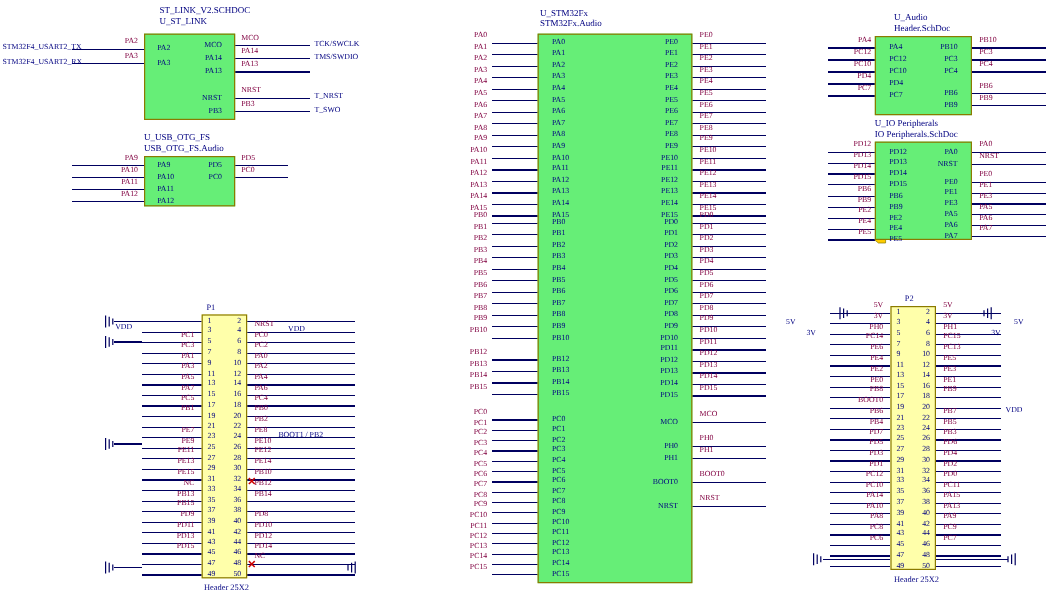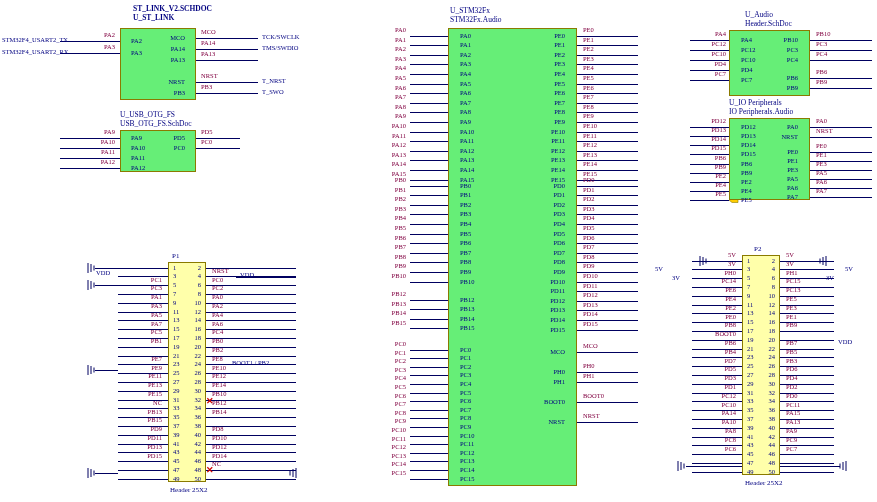--- a/index.html
+++ b/index.html
@@ -416,47 +416,47 @@
         <path d="M88 468 L88 478 M91 469 L91 477 M94 470.5 L94 475.5" stroke="#000060" stroke-width="1" fill="none"></path>
         <path d="M296 468 L296 478 M293 469 L293 477 M290 470.5 L290 475.5" stroke="#000060" stroke-width="1" fill="none"></path>
         <path d="M700 256 L700 266 M703 257 L703 265 M706 258.5 L706 263.5" stroke="#000060" stroke-width="1" fill="none"></path>
         <path d="M826 256 L826 266 M823 257 L823 265 M820 258.5 L820 263.5" stroke="#000060" stroke-width="1" fill="none"></path>
         <path d="M678 461 L678 471 M681 462 L681 470 M684 463.5 L684 468.5" stroke="#000060" stroke-width="1" fill="none"></path>
         <path d="M846 461 L846 471 M843 462 L843 470 M840 463.5 L840 468.5" stroke="#000060" stroke-width="1" fill="none"></path>
       </g>
 </svg>
 
 <div class="blk" style="left:120px;top:28px;width:76px;height:72px;"></div>
-<div class="blk-name" style="left:133px;top:5px;font-weight:bold;">
+<div class="blk-name" style="left:133px;top:5px;">
   <div>ST_LINK_V2.SCHDOC</div>
   <div>U_ST_LINK</div>
 </div>
 
 <div class="blk" style="left:120px;top:130px;width:76px;height:42px;"></div>
 <div class="blk-name" style="left:120px;top:111px;">
   <div>U_USB_OTG_FS</div>
-  <div>USB_OTG_FS.SchDoc</div>
+  <div>USB_OTG_FS.Audio</div>
 </div>
 
 <div class="blk" style="left:448px;top:28px;width:129px;height:458px;"></div>
 <div class="blk-name" style="left:450px;top:7px;">
   <div>U_STM32Fx</div>
   <div>STM32Fx.Audio</div>
 </div>
 
 <div class="blk" style="left:729px;top:30px;width:81px;height:66px;"></div>
 <div class="blk-name" style="left:745px;top:11px;">
   <div>U_Audio</div>
   <div>Header.SchDoc</div>
 </div>
 
 <div class="blk" style="left:729px;top:118px;width:81px;height:82px;"></div>
 <div class="blk-name" style="left:729px;top:99px;">
   <div>U_IO Peripherals</div>
-  <div>IO Peripherals.Audio</div>
+  <div>IO Peripherals.SchDoc</div>
 </div>
 
 <div class="blk conn" style="left:168px;top:262px;width:38px;height:220px;"></div>
 <div class="foot" style="left:160px;top:252px;">P1</div>
 <div class="foot" style="left:158px;top:486px;">Header 25X2</div>
 
 <div class="blk conn" style="left:742px;top:255px;width:38px;height:220px;"></div>
 <div class="foot" style="left:742px;top:245px;">P2</div>
 <div class="foot" style="left:733px;top:479px;">Header 25X2</div>
 

